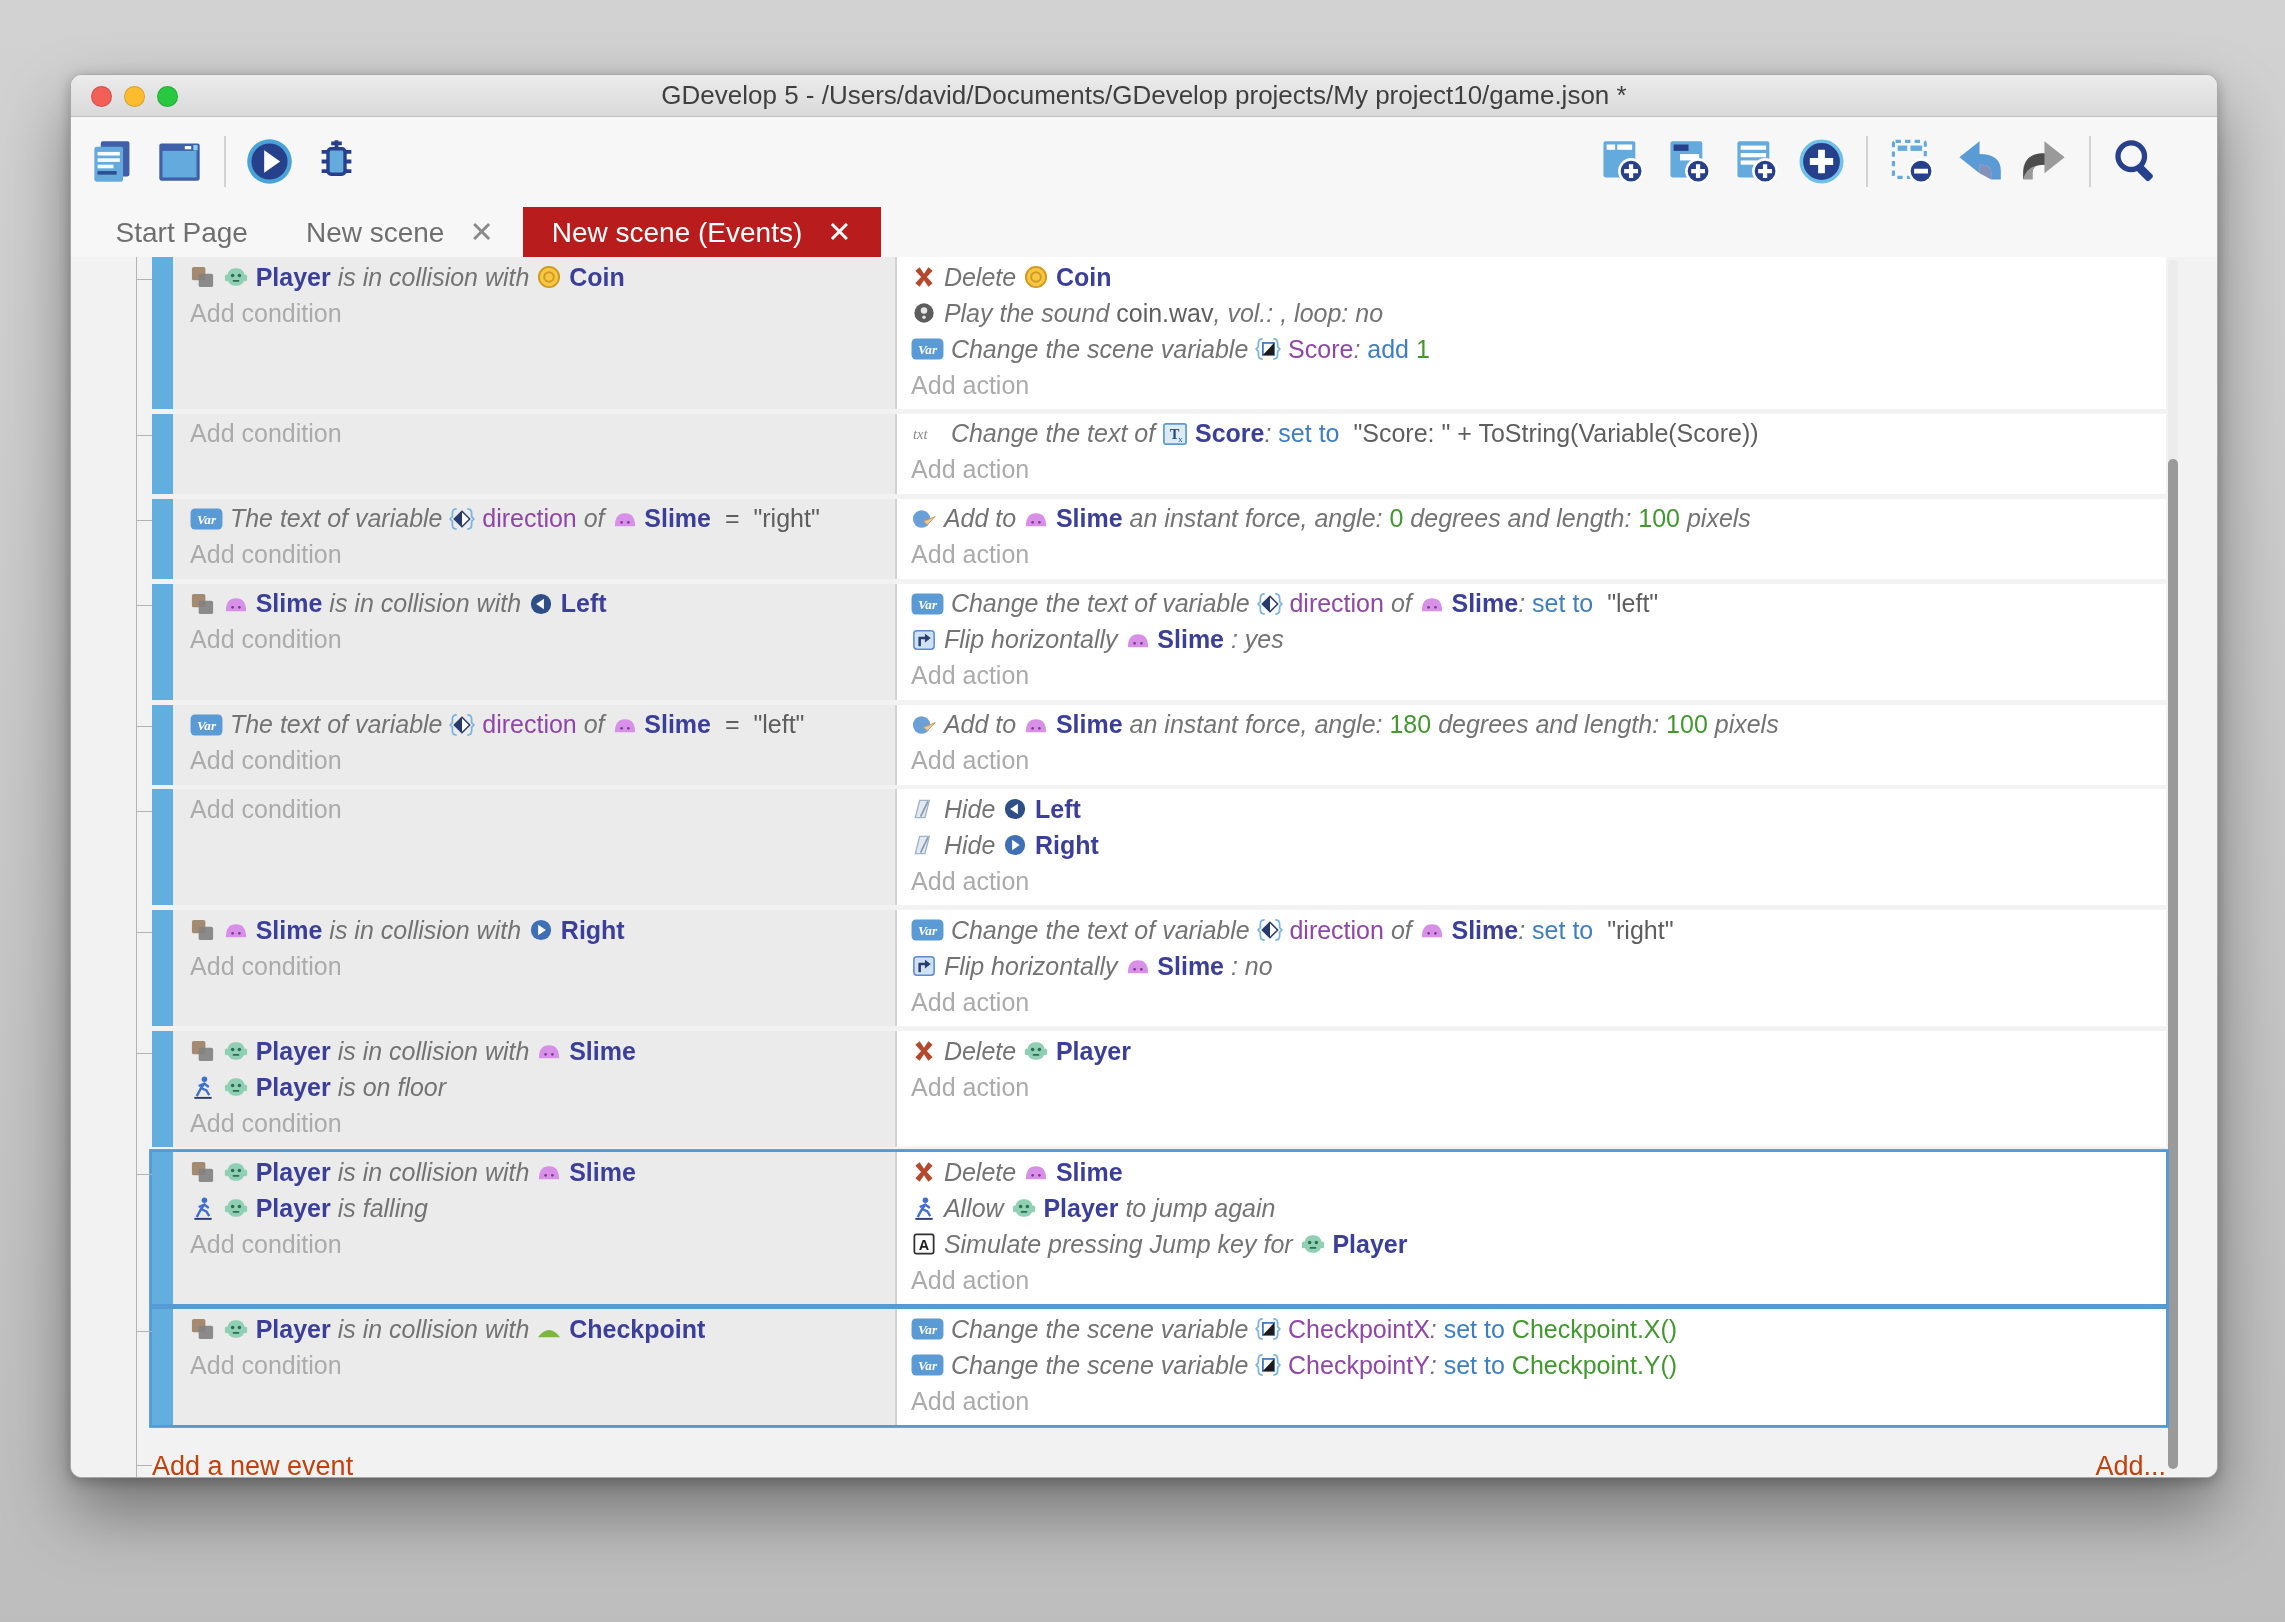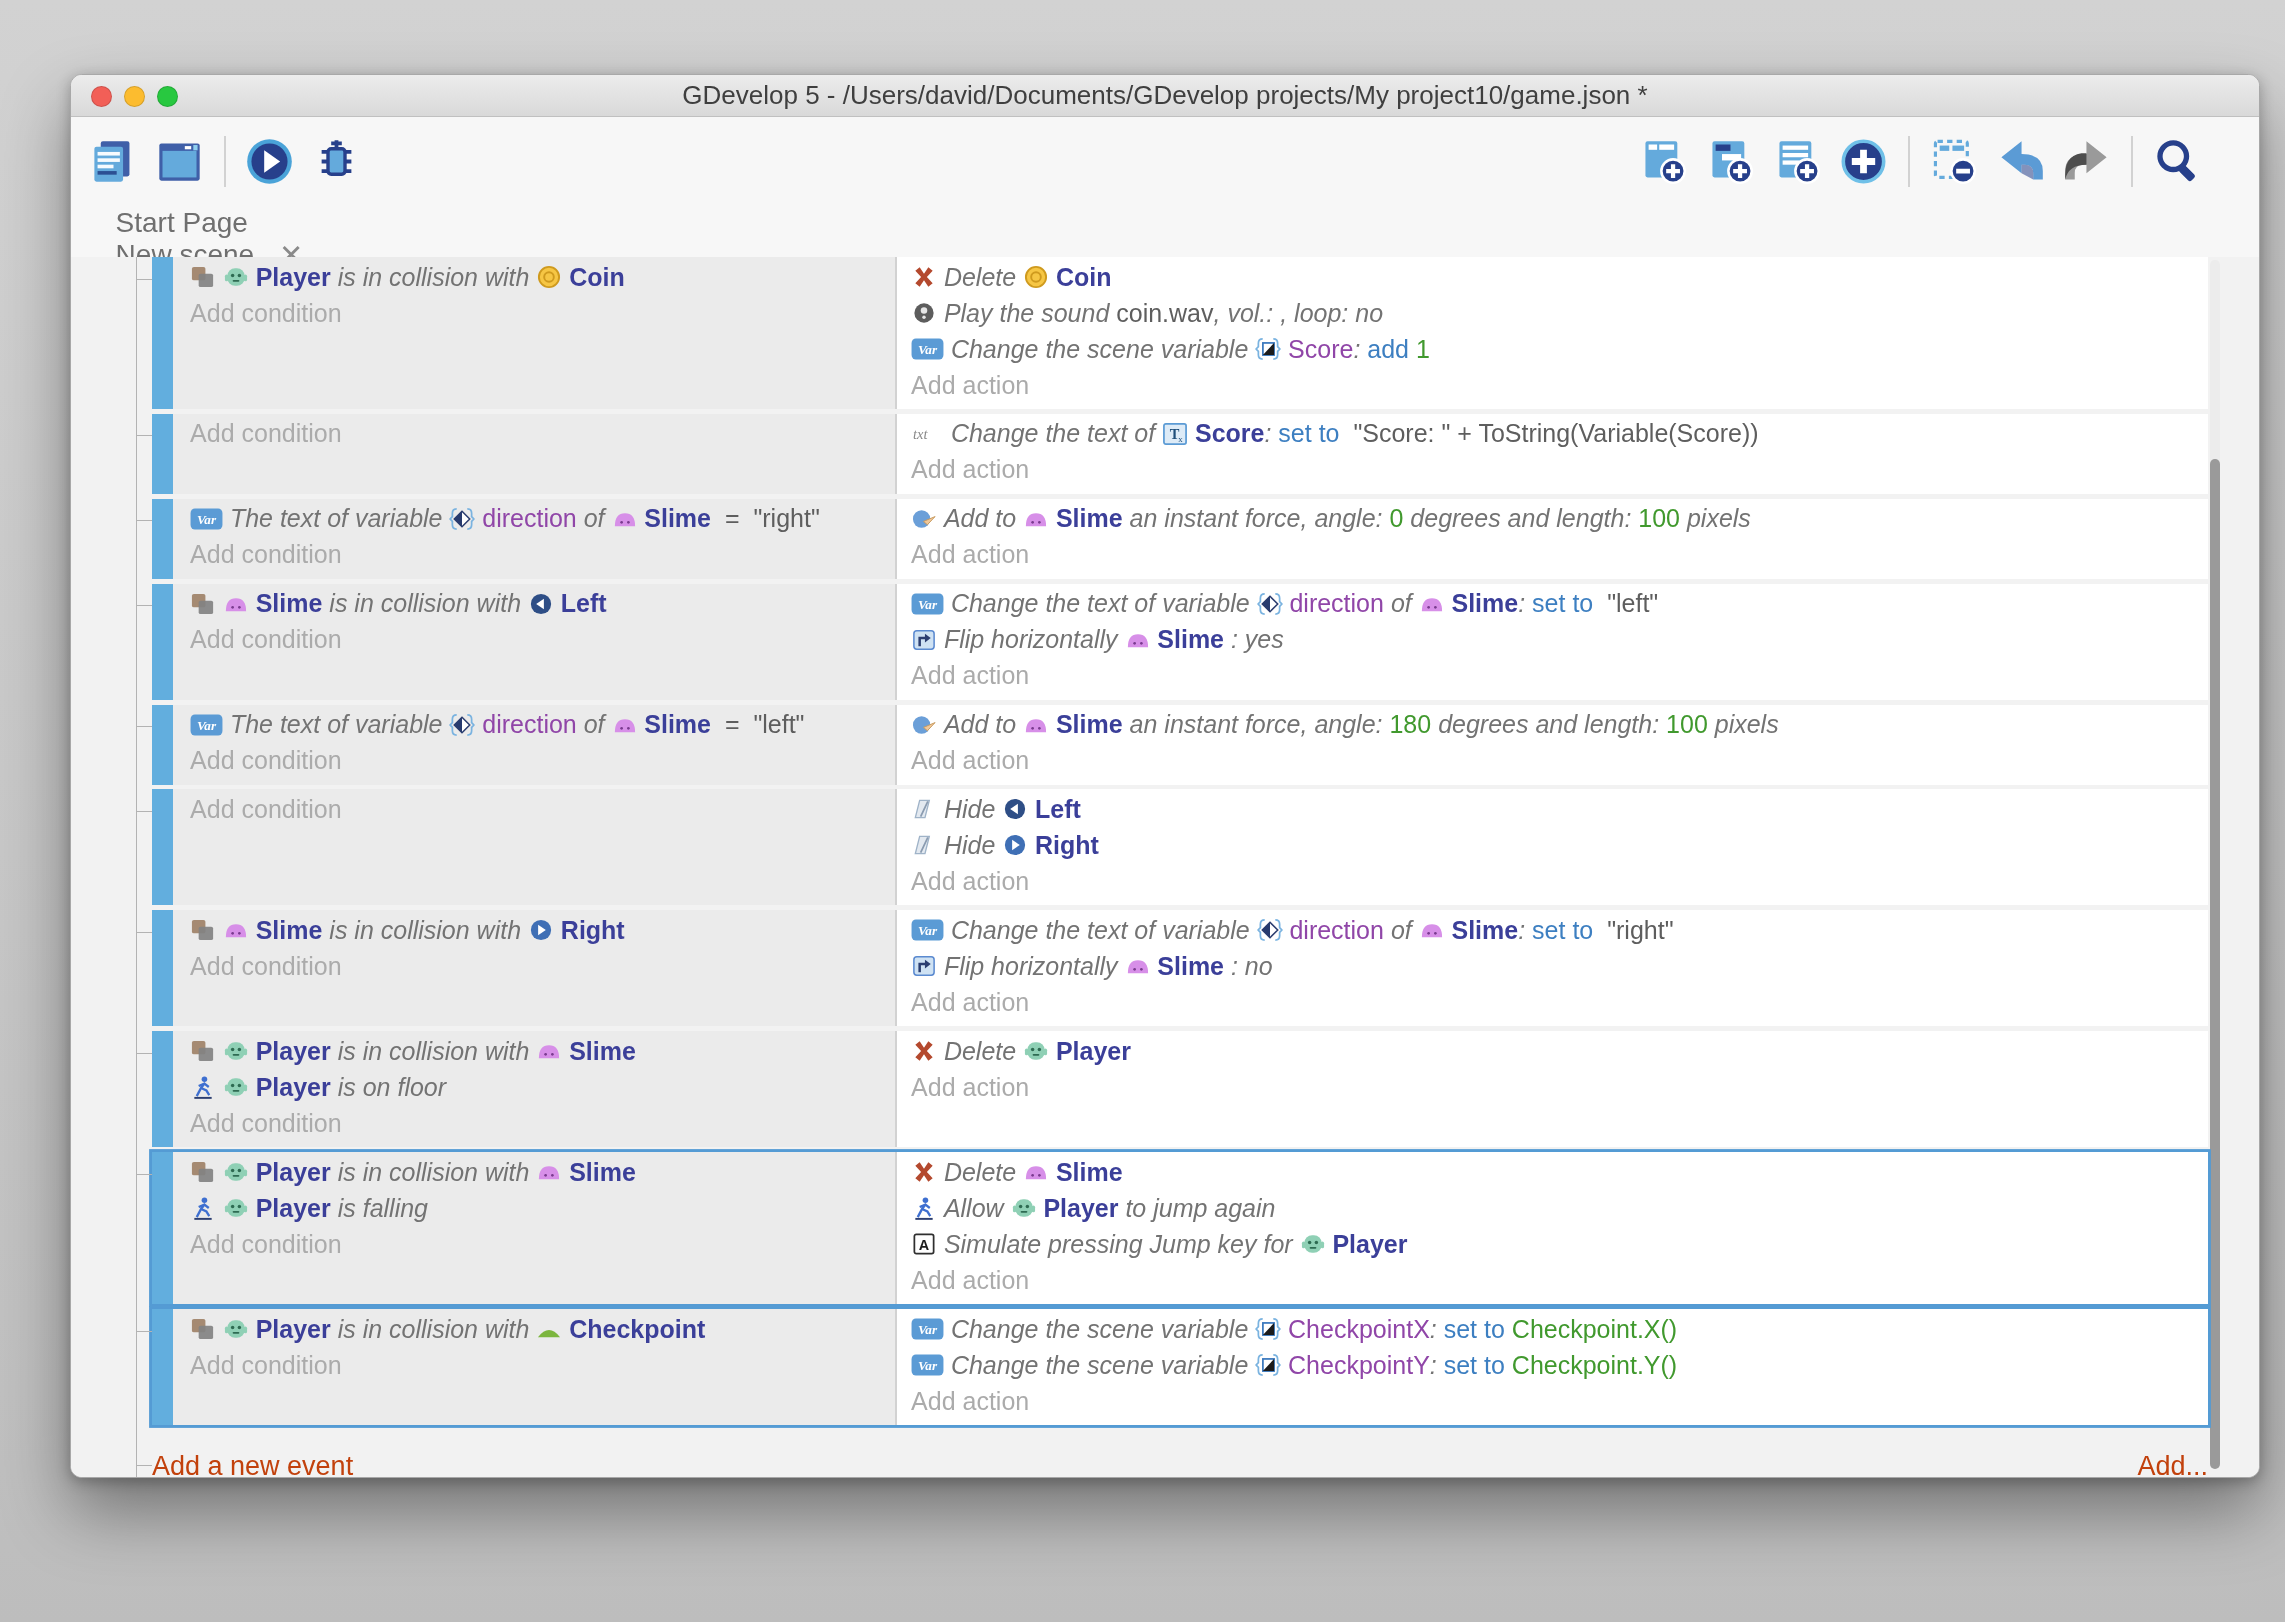--- a/index.html
+++ b/index.html
@@ -9,42 +9,41 @@
     font-family:"Liberation Sans", sans-serif;
     -webkit-font-smoothing:antialiased;
     overflow:hidden;
   }
   #window{
     position:absolute;left:70px;top:74px;width:2146px;height:1402px;
     background:#f2f2f2;border-radius:11.7px;
     box-shadow:0 33px 68px rgba(0,0,0,.40), 0 3.9px 13.7px rgba(0,0,0,.25);
     overflow:hidden;
     border:1px solid #a8a8a8;
-    padding-left:42px;
   }
   
   #titlebar{
     position:absolute;left:0;top:0;right:0;height:41px;
     background:linear-gradient(#ececec,#d9d9d9);
     border-bottom:1px solid #c0c0c0;
     display:flex;align-items:center;justify-content:center;
   }
   .traffic{position:absolute;left:19.5px;top:10.7px;display:flex;gap:11.7px;}
   .light{width:19.5px;height:19.5px;border-radius:50%;border:1px solid rgba(0,0,0,.15);}
   #title-text{font-size:26px;color:#3f3f3f;}
   
   #toolbar{position:absolute;left:0;top:42px;right:0;height:90px;background:#f7f7f7;}
   .tb-group{position:absolute;top:15.6px;display:flex;align-items:center;gap:13.7px;}
   #toolbar-left{left:15.6px;}
   #toolbar-right{right:55px;}
   .tb-icon{width:53px;height:57px;display:flex;align-items:center;justify-content:center;}
   .tb-icon svg{width:51px;height:51px;}
   .tb-divider{width:2px;height:51px;background:#d2d2d2;margin:0 3.9px;}
   
-  #tabbar{position:absolute;left:0;top:132px;right:0;height:51px;background:#f7f7f7;display:flex;align-items:stretch;padding-left:15.6px;flex-direction:column;}
+  #tabbar{position:absolute;left:0;top:132px;right:0;height:51px;background:#f7f7f7;display:flex;align-items:stretch;padding-left:15.6px;}
   .tab{display:flex;align-items:center;gap:25px;padding:0 29px;font-size:28px;color:#6f6f6f;}
   .tab .close{font-size:29px;color:#8a8a8a;line-height:1;}
   .tab.active{background:#b91c1c;color:#ffffff;}
   .tab.active .close{color:#ffffff;}
   
   #sheet{
     position:absolute;left:0;top:182px;right:0;bottom:0;
     background:#f2f2f2;
     padding:0 51px 0 81px;
     box-sizing:border-box;

